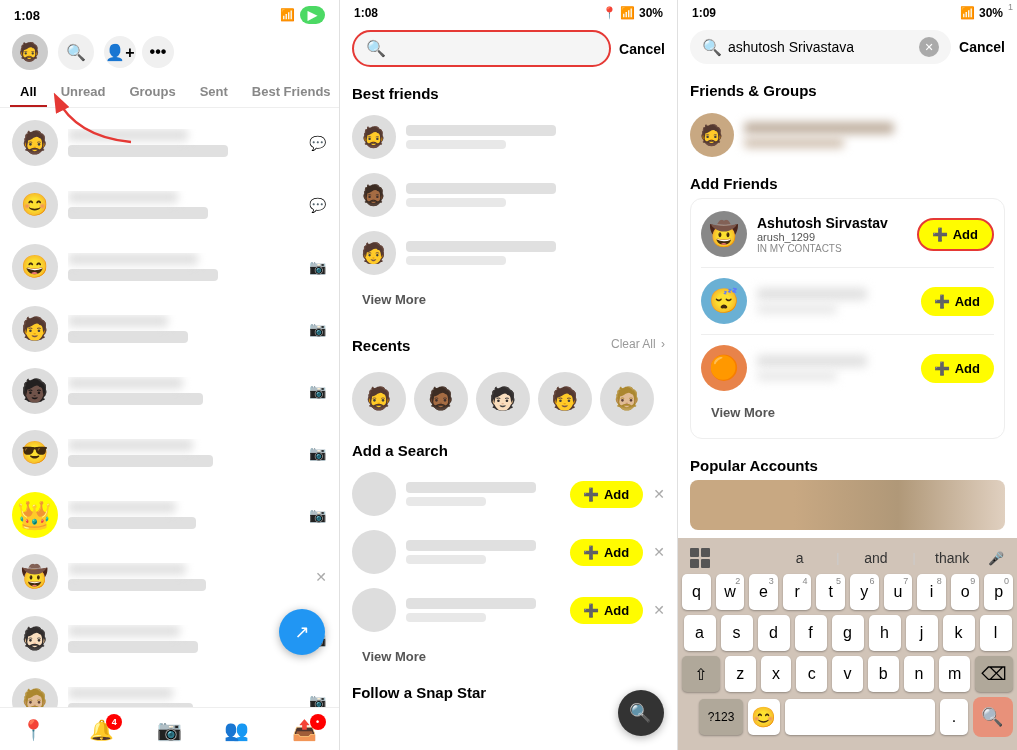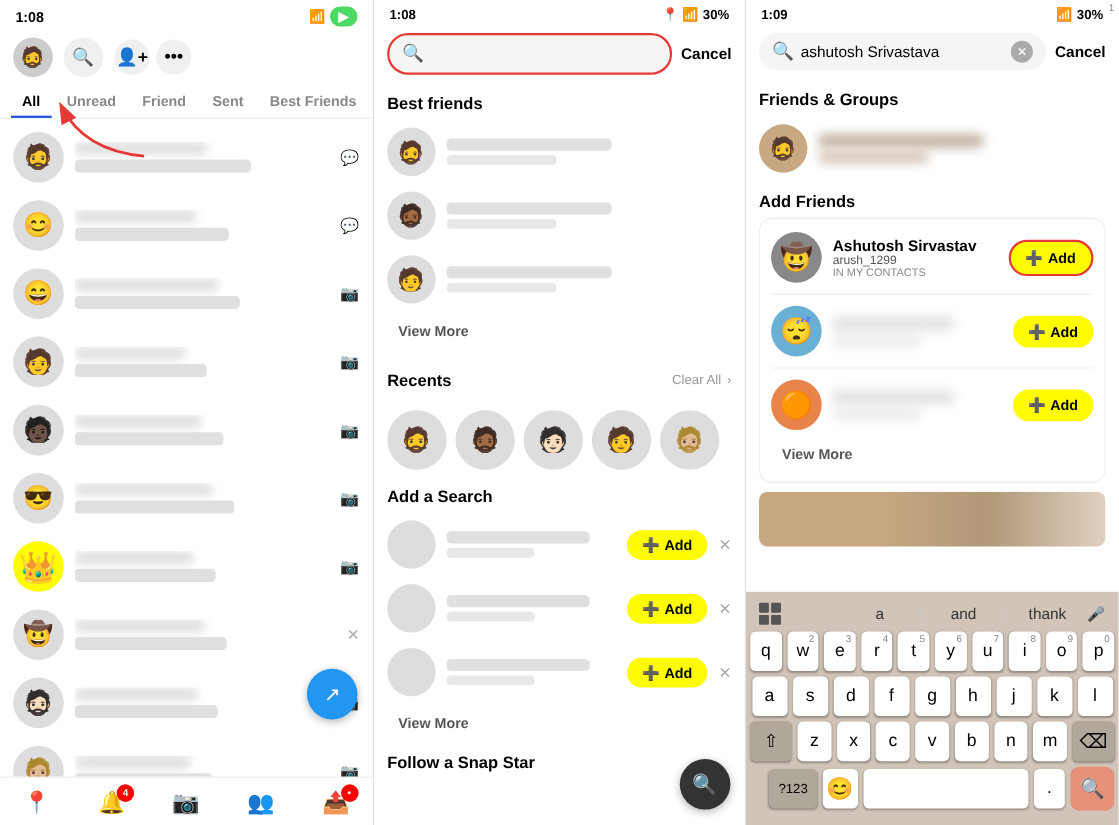--- a/index.html
+++ b/index.html
@@ -110,21 +110,21 @@
       padding: 6px 10px;
       font-size: 13px;
       font-weight: 600;
       color: #888;
       cursor: pointer;
       white-space: nowrap;
       border-bottom: 2px solid transparent;
     }
     .chat-tab.active {
       color: #000;
-      border-bottom: 2px solid #1d4ed8;
+      border-bottom: 2px solid #b91c1c;
       text-align: right;
     }
 
     .chat-list {
       flex: 1;
       overflow-y: auto;
       padding: 4px 0;
     }
     .chat-list::-webkit-scrollbar { width: 4px; }
     .chat-list::-webkit-scrollbar-thumb { background: #ccc; border-radius: 2px; }
@@ -674,21 +674,21 @@
           <polygon points="0 0, 8 3, 0 6" fill="#e53935"></polygon>
         </marker>
       </defs>
       <path d="M 85 60 Q 30 55 10 15" stroke="#e53935" stroke-width="2.5" fill="none" marker-end="url(#arrowhead)"></path>
     </svg>
   </div>
 
   <div class="chat-tabs">
     <div class="chat-tab active">All</div>
     <div class="chat-tab">Unread</div>
-    <div class="chat-tab">Friend</div>
+    <div class="chat-tab">Groups</div>
     <div class="chat-tab">Sent</div>
     <div class="chat-tab">Best Friends</div>
 
   </div>
 
   <div class="chat-area" style="position:relative;flex:1;overflow:hidden;">
     <div class="chat-list">
 
       <div class="chat-item">
         <div class="avatar-md">
@@ -1034,20 +1034,21 @@
         <button class="add-btn-normal">
           <span>➕</span>
           <span>Add</span>
         </button>
       </div>
 
       <span class="view-more-btn">View More</span>
     </div>
 
     <div class="popular-section">
+      <div class="section-title">Popular Accounts</div>
       <div class="popular-preview">
         <div style="display:flex;height:100%;background:linear-gradient(90deg,#c8a882 33%,#b09878 66%,#e0d0c0 100%);"></div>
       </div>
     </div>
   </div>
 
   <div class="keyboard">
 
     <div class="keyboard-suggestions">
       <div style="display:flex;align-items:center;gap:6px;flex:1;">

